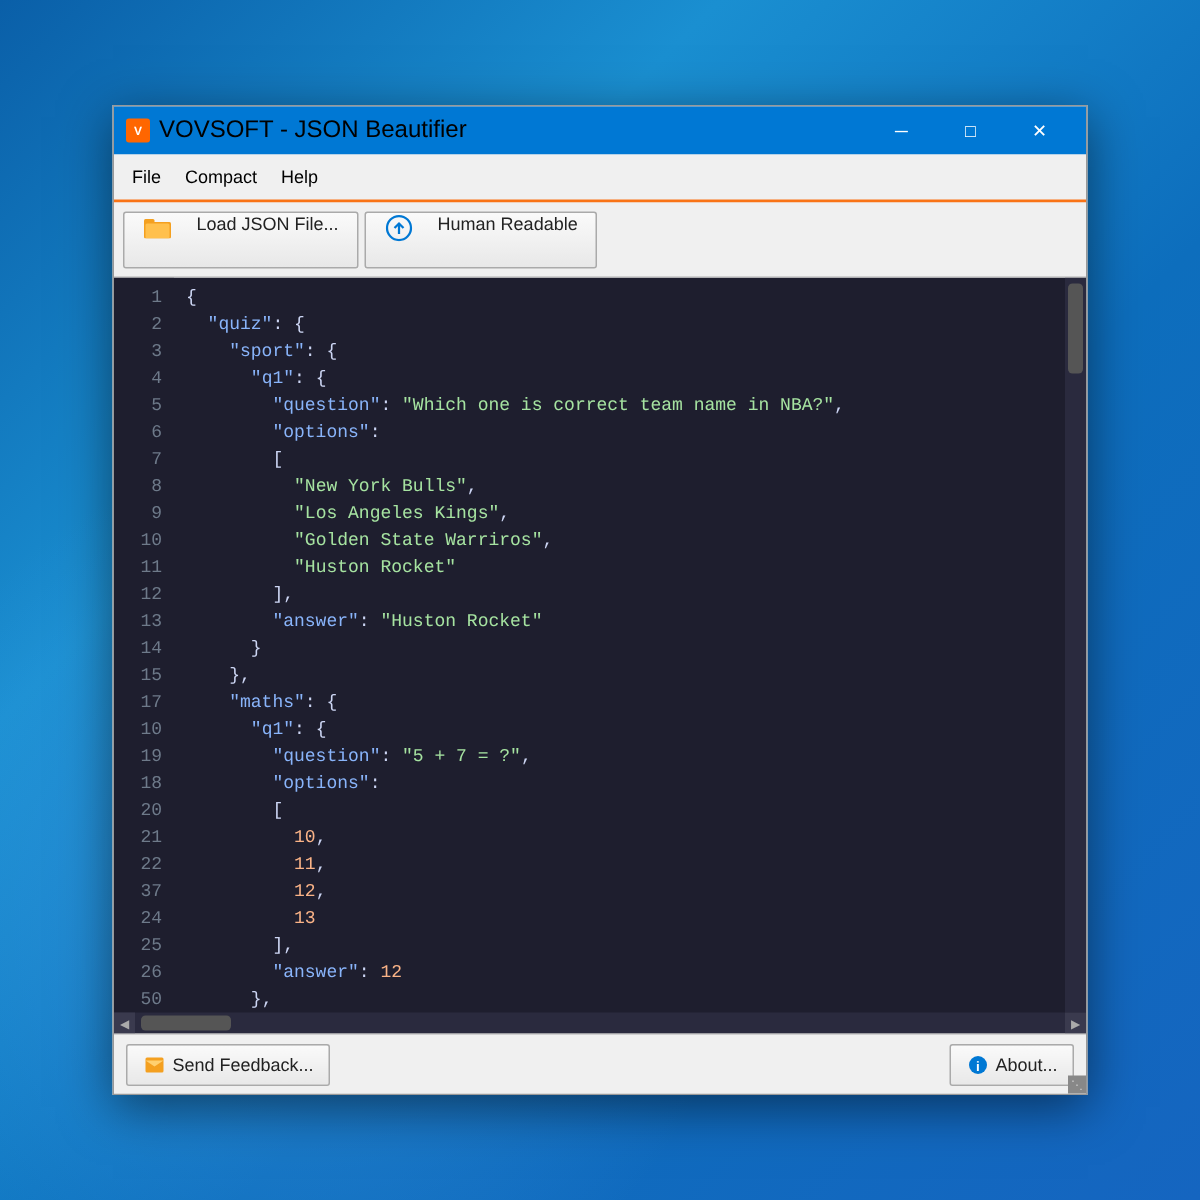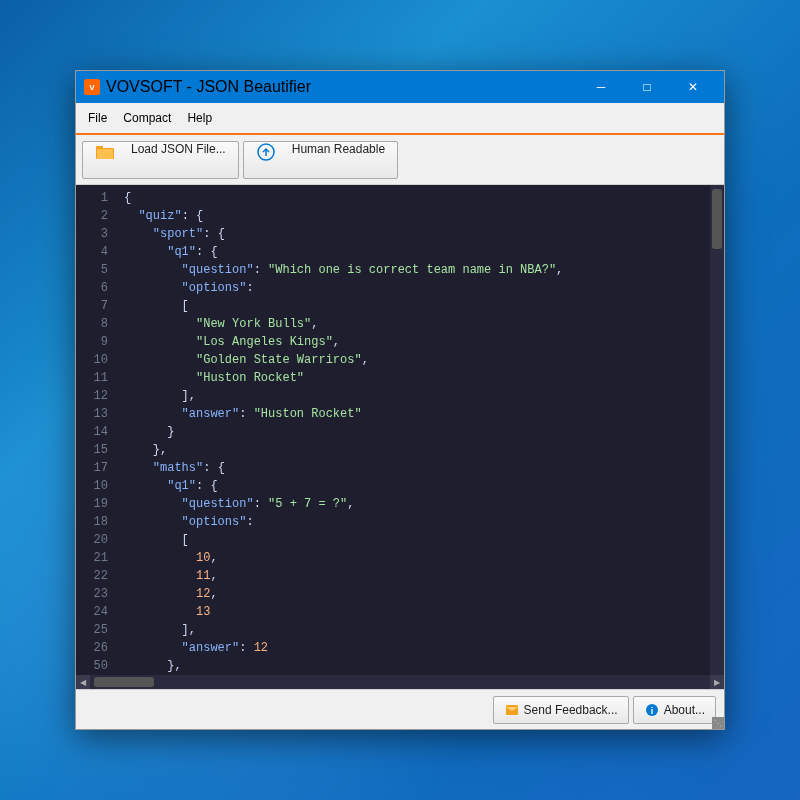--- a/index.html
+++ b/index.html
@@ -237,21 +237,21 @@
       left: 4px;
     }
 
     
     .footer {
       height: 40px;
       background: #f0f0f0;
       border-top: 1px solid #d0d0d0;
       display: flex;
       align-items: center;
-      justify-content: flex-end;
+      justify-content: space-between;
       padding: 0 8px;
       gap: 4px;
       flex-shrink: 0;
     }
 
     .footer-btn {
       height: 28px;
       border: 1px solid #aaa;
       background: linear-gradient(to bottom, #fafafa, #e8e8e8);
       cursor: pointer;
@@ -364,21 +364,21 @@
           <div>13</div>
           <div>14</div>
           <div>15</div>
           <div>17</div>
           <div>10</div>
           <div>19</div>
           <div>18</div>
           <div>20</div>
           <div>21</div>
           <div>22</div>
-          <div>23</div>
+          <div>37</div>
           <div>24</div>
           <div>25</div>
           <div>26</div>
           <div>50</div>
           <div>28</div>
 
         </div>
         <div class="code-area"><span class="c-brace">{</span>
   <span class="c-key">"quiz"</span><span class="c-colon">:</span> <span class="c-brace">{</span>
     <span class="c-key">"sport"</span><span class="c-colon">:</span> <span class="c-brace">{</span>

